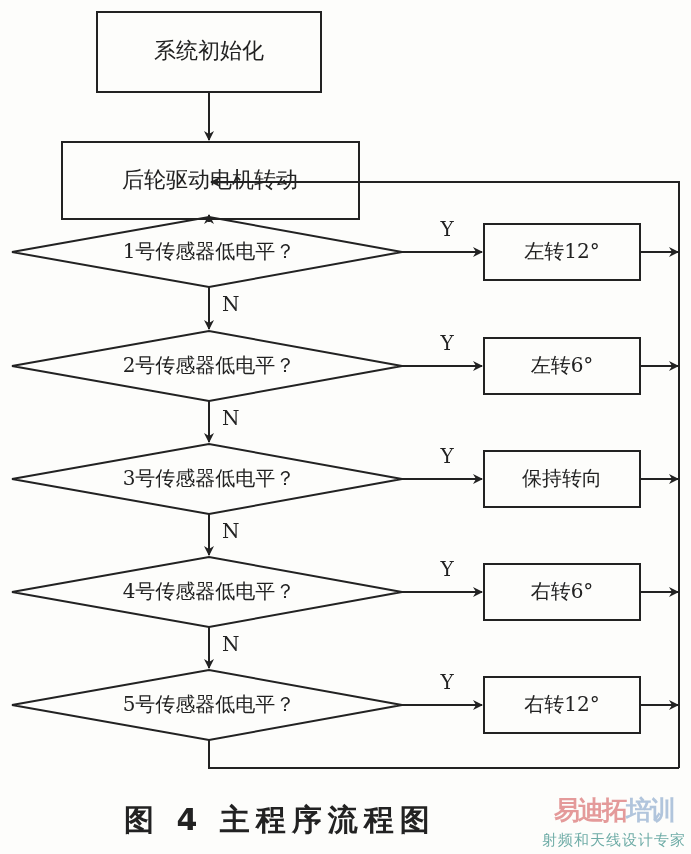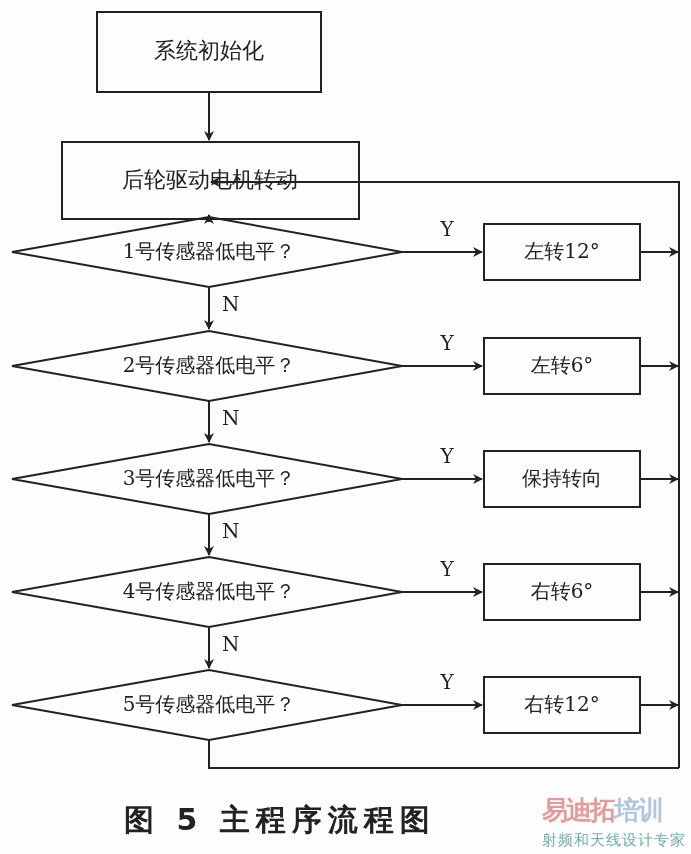--- a/index.html
+++ b/index.html
@@ -4,21 +4,21 @@
 <style>
   html,body{margin:0;padding:0;background:#fdfdfb;}
   body{width:691px;height:854px;position:relative;overflow:hidden;
        font-family:"DejaVu Serif","Liberation Serif",serif;color:#222;}
   svg{position:absolute;left:0;top:0;}
   .t{font-family:"DejaVu Serif","Liberation Serif",serif;fill:#222;}
   .caption{position:absolute;left:0;width:560px;top:800px;text-align:center;
            font-size:30px;letter-spacing:6px;color:#222;
            font-family:"DejaVu Sans","Liberation Sans",sans-serif;font-weight:bold;}
   .wm{position:absolute;left:542px;top:793px;width:148px;height:58px;opacity:.6;}
-  .wm1{position:absolute;left:0;top:0;font-size:26px;font-weight:bold;color:#d45a5a;
+  .wm1{position:absolute;left:12px;top:0;font-size:26px;font-weight:bold;color:#d45a5a;
        font-family:"DejaVu Sans",sans-serif;letter-spacing:-2px;}
   .wm1b{color:#7fa0c8;}
   .wm2{position:absolute;left:0;top:38px;font-size:15px;color:#0f766e;
        font-family:"DejaVu Sans",sans-serif;letter-spacing:1px;}
 </style>
 </head>
 <body>
 
 <svg width="691" height="854">
   <defs>
@@ -82,18 +82,18 @@
       <text x="209" y="592" font-size="20" text-anchor="middle" dominant-baseline="middle" class="t">4号传感器低电平？</text>
       <text x="447" y="570" font-size="20" text-anchor="middle" dominant-baseline="middle" class="t">Y</text>
       <text x="562" y="592" font-size="20" text-anchor="middle" dominant-baseline="middle" class="t">右转6°</text>
       <text x="222" y="645" font-size="20" text-anchor="start" dominant-baseline="middle" class="t">N</text>
       <text x="209" y="705" font-size="20" text-anchor="middle" dominant-baseline="middle" class="t">5号传感器低电平？</text>
       <text x="447" y="683" font-size="20" text-anchor="middle" dominant-baseline="middle" class="t">Y</text>
       <text x="562" y="705" font-size="20" text-anchor="middle" dominant-baseline="middle" class="t">右转12°</text>
     </g>
 </svg>
 
-<div class="caption">图 5  主程序流程图</div>
+<div class="caption">图 4  主程序流程图</div>
 
 <div class="wm">
   <div class="wm1"><span>易迪拓</span><span class="wm1b">培训</span></div>
   <div class="wm2">射频和天线设计专家</div>
 </div>
 
 </body></html>

